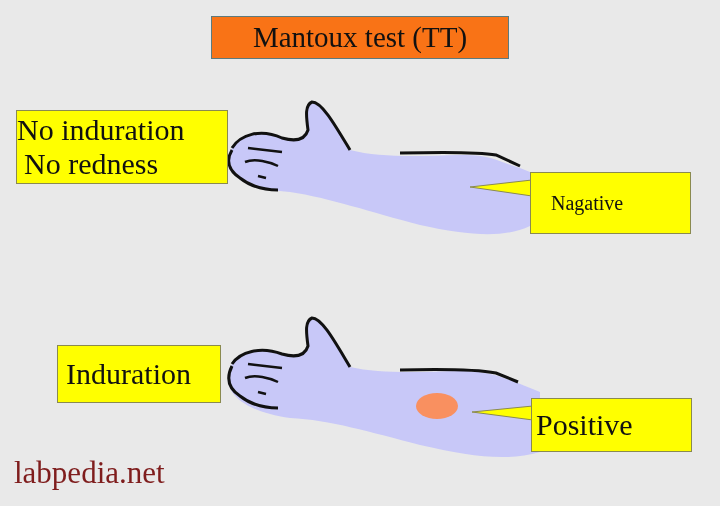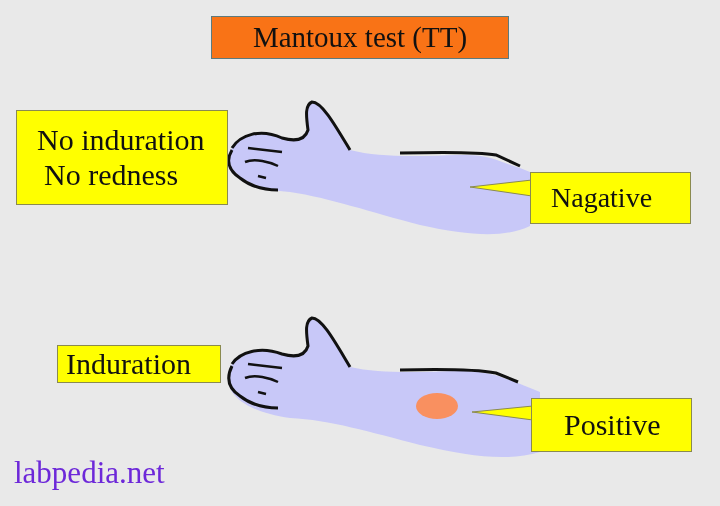--- a/index.html
+++ b/index.html
@@ -3,26 +3,26 @@
 <meta charset="utf-8">
 <style>
   html, body { margin:0; padding:0; }
   body { width:720px; height:506px; background:#e9e9e9; position:relative; overflow:hidden;
          font-family:"Liberation Serif","DejaVu Serif",serif; color:#111; }
   .box { position:absolute; box-sizing:border-box; border:1.5px solid #8a8a50; display:flex; flex-direction:column;
          justify-content:center; align-items:flex-start; line-height:1.15; }
   .yellow { background:#ffff00; }
   .title { left:211px; top:16px; width:298px; height:43px; background:#f97316; border-color:#5d7a7d;
            font-size:29px; align-items:center; }
-  .t1 { left:16px; top:110px; width:212px; height:95px; font-size:30px; padding-left:20px; }
+  .t1 { left:16px; top:110px; width:212px; height:74px; font-size:30px; padding-left:0; }
   .t1 .l2 { padding-left:7px;font-family:Liberation Serif, serif; }
-  .neg { left:530px; top:172px; width:161px; height:52px; font-size:28px; padding-left:20px; }
-  .ind { left:57px; top:345px; width:164px; height:38px; font-size:30px; padding-left:8px; }
-  .pos { left:531px; top:398px; width:161px; height:54px; font-size:30px; padding-left:32px; }
-  .watermark { position:absolute; left:14px; top:455px; font-size:31px; color:#6d28d9; }
+  .neg { left:530px; top:172px; width:161px; height:62px; font-size:20px; padding-left:20px; }
+  .ind { left:57px; top:345px; width:164px; height:58px; font-size:30px; padding-left:8px; }
+  .pos { left:531px; top:398px; width:161px; height:54px; font-size:30px; padding-left:4px; }
+  .watermark { position:absolute; left:14px; top:455px; font-size:31px; color:#7f1d1d; }
   svg.arm { position:absolute; left:0; top:0; }
 </style>
 </head>
 <body>
 
 <svg class="arm" width="720" height="506">
 
   <g>
     <path d="M232,148 C240,135 260,128 282,138 C296,142 305,140 308,130 C306,115 305,105 312,102
              C322,102 335,125 350,150 C380,158 420,156 460,155 C490,154 500,162 520,168

